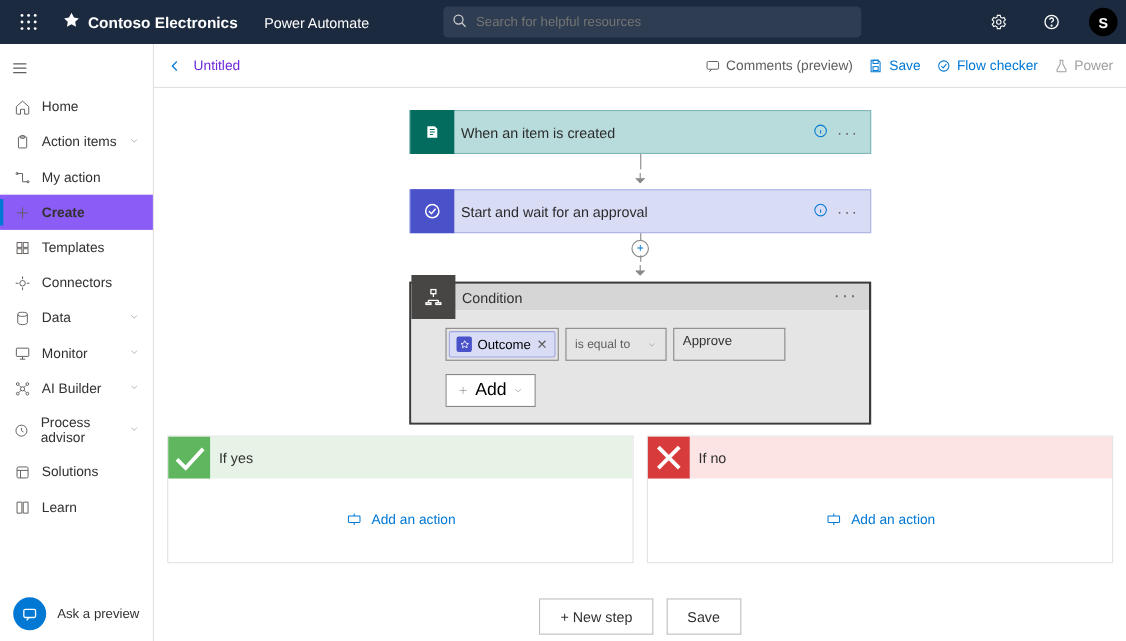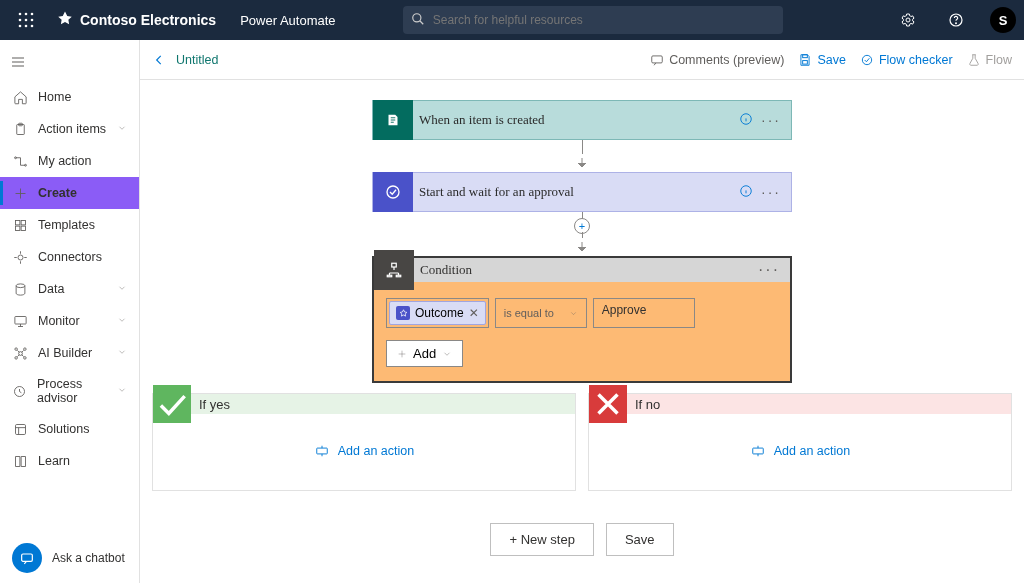--- a/index.html
+++ b/index.html
@@ -38,35 +38,35 @@
 .chatbot-row { margin-top: auto; padding: 10px 12px; display: flex; align-items: center; gap: 10px; font-size: 12px; color: #323130; cursor: pointer; }
 .chatbot-icon { width: 30px; height: 30px; border-radius: 50%; background: #0078d4; display: flex; align-items: center; justify-content: center; }
 .chatbot-icon svg { width: 16px; height: 16px; stroke: #fff; fill: none; }
 
 .canvas { flex: 1; display: flex; flex-direction: column; background: #fff; overflow: hidden; }
 
 
 .cmdbar { height: 40px; border-bottom: 1px solid #e1e1e1; display: flex; align-items: center; padding: 0 12px; gap: 10px; font-size: 12.5px; color: #605e5c; }
 .back-btn svg { width: 14px; height: 14px; stroke: #0078d4; fill: none; stroke-width: 2; }
 .back-btn { cursor: pointer; display: flex; }
-.flow-title { color: #0f766e; }
+.flow-title { color: #6d28d9; }
 .cmdbar-right { margin-left: auto; display: flex; align-items: center; gap: 14px; }
 .cmd-link { display: flex; align-items: center; gap: 5px; cursor: pointer; font-size: 12.5px; color: #605e5c; }
 .cmd-link svg { width: 14px; height: 14px; }
 .cmd-link.save { color: #0078d4; }
 .cmd-link.checker { color: #0078d4; }
 .cmd-link.disabled { color: #a19f9d; }
 
 
 .flow-area { flex: 1; overflow: auto; padding: 20px 16px; }
 .flow-col { display: flex; flex-direction: column; align-items: center; }
 .card { width: 420px; border: 1px solid #bfbfbf; display: flex; align-items: center; height: 40px; font-size: 13px; }
 .card-icon { width: 40px; height: 40px; display: flex; align-items: center; justify-content: center; }
 .card-icon svg { width: 18px; height: 18px; }
-.card-title { flex: 1; padding-left: 6px; color: #2b2b2b; font-family: Liberation Serif, serif; }
+.card-title { flex: 1; padding-left: 6px; color: #2b2b2b; }
 .card-actions { display: flex; align-items: center; gap: 8px; padding: 0 10px; }
 .card-actions .info svg { width: 14px; height: 14px; stroke: #0078d4; fill: none; }
 .card-actions .dots { color: #605e5c; letter-spacing: 2px; cursor: pointer; font-size: 14px; }
 
 .card.sharepoint { background: #b8dcdb; border-color: #7db8b6; }
 .card.sharepoint .card-icon { background: #036c5f; }
 .card.sharepoint .card-icon svg path { fill: #fff; }
 
 .card.approval { background: #d9dcf5; border-color: #adb2e6; }
 .card.approval .card-icon { background: #4a52c9; }
@@ -76,36 +76,36 @@
 .connector .line { width: 1px; height: 14px; background: #8a8886; }
 .connector .arrow svg { width: 10px; height: 10px; stroke: #8a8886; fill: #8a8886; }
 .plus-node { width: 16px; height: 16px; border: 1px solid #8a8886; border-radius: 50%; background: #fff; display: flex; align-items: center; justify-content: center; font-size: 11px; color: #0078d4; margin: -2px 0; }
 
 .condition-card { width: 420px; border: 2px solid #3a3a3a; background: #fff; }
 .cond-header { height: 24px; background: #d6d6d6; display: flex; align-items: center; padding-right: 10px; }
 .cond-header .card-icon { background: #484644; }
 .cond-header .card-icon svg { stroke: #fff; fill: none; }
 .cond-header .card-title { font-size: 13px; color: #323130; }
 .cond-header .dots { color: #605e5c; letter-spacing: 2px; cursor: pointer; }
-.cond-body { background: #fdba74; padding: 16px 12px 14px; }
+.cond-body { background: #e5e5e5; padding: 16px 31px 14px; }
 .cond-row { display: flex; gap: 6px; align-items: stretch; }
 .token { display: inline-flex; align-items: center; gap: 5px; background: #d9dcf5; border: 1px solid #a0a5e0; padding: 4px 6px; font-size: 12px; border-radius: 2px; }
 .token .tkn-icon { width: 14px; height: 14px; background: #4a52c9; border-radius: 2px; display: flex; align-items: center; justify-content: center; }
 .token .tkn-icon svg { width: 9px; height: 9px; stroke: #fff; fill: none; }
 .token .tkn-x { color: #605e5c; cursor: pointer; }
 .token-cell { display: flex; align-items: center; border: 1px solid #8a8886; padding: 2px; min-width: 90px; }
 .op-cell { border: 1px solid #8a8886; display: flex; align-items: center; padding: 0 8px; font-size: 11px; color: #605e5c; min-width: 92px; justify-content: space-between; cursor: pointer; }
 .op-cell svg { width: 9px; height: 9px; stroke: #605e5c; fill: none; }
 .val-cell { border: 1px solid #8a8886; padding: 4px 8px; font-size: 12px; color: #323130; min-width: 102px; }
-.add-btn { margin-top: 12px; border: 1px solid #8a8886; background: #fff; display: inline-flex; align-items: center; gap: 6px; padding: 5px 10px; font-size: 13px; cursor: pointer; }
+.add-btn { margin-top: 12px; border: 1px solid #8a8886; background: #fff; display: inline-flex; align-items: center; gap: 6px; padding: 5px 10px; font-size: 16px; cursor: pointer; }
 .add-btn svg { width: 10px; height: 10px; stroke: #605e5c; fill: none; }
 
 .branches { display: flex; gap: 12px; margin-top: 10px; width: 860px; }
 .branch { flex: 1; border: 1px solid #e1e1e1; background: #fff; display: flex; flex-direction: column; }
-.branch-head { height: 20px; display: flex; align-items: center; gap: 0; font-size: 13px; color: #323130; }
+.branch-head { height: 38px; display: flex; align-items: center; gap: 0; font-size: 13px; color: #323130; }
 .branch-head .bh-icon { width: 38px; height: 38px; display: flex; align-items: center; justify-content: center; }
 .branch-head .bh-label { padding-left: 8px; }
 .branch.yes .branch-head { background: #e6f3e6; }
 .branch.yes .bh-icon { background: #5fb65f; }
 .branch.yes .bh-icon svg { stroke: #fff; fill: none; stroke-width: 2.2; }
 .branch.no .branch-head { background: #fce4e4; }
 .branch.no .bh-icon { background: #d83b3b; }
 .branch.no .bh-icon svg { stroke: #fff; fill: none; stroke-width: 2.2; }
 .branch-body { flex: 1; display: flex; align-items: center; justify-content: center; padding: 30px 0 32px; }
 .add-action { display: inline-flex; align-items: center; gap: 8px; color: #0078d4; font-size: 12.5px; cursor: pointer; }
@@ -300,21 +300,21 @@
         </span>
       <span>Learn</span>
     </div>
     <div class="chatbot-row">
       <span class="chatbot-icon">
           <svg viewBox="0 0 24 24" stroke-width="1.8">
             <rect x="4" y="6" width="16" height="11" rx="2"></rect>
             <path d="M8 21l3-4"></path>
           </svg>
         </span>
-      <span>Ask a chatbot</span>
+      <span>Ask a preview</span>
     </div>
   </div>
 
   <div class="canvas">
     <div class="cmdbar">
       <span class="back-btn">
           <svg viewBox="0 0 24 24">
             <path d="M15 5l-7 7 7 7"></path>
           </svg>
         </span>
@@ -339,21 +339,21 @@
           <svg viewBox="0 0 24 24" stroke="#0078d4" fill="none" stroke-width="1.6">
               <circle cx="12" cy="12" r="8"></circle>
               <path d="M8 12l3 3 5-6"></path>
             </svg>
           <span>Flow checker</span>
         </span>
         <span class="cmd-link disabled">
           <svg viewBox="0 0 24 24" stroke="#a19f9d" fill="none" stroke-width="1.6">
               <path d="M9 3h6M10 3v6l-5 9a2 2 0 0 0 1.8 3h10.4a2 2 0 0 0 1.8-3l-5-9V3"></path>
             </svg>
-          <span>Flow</span>
+          <span>Power</span>
         </span>
       </div>
     </div>
 
     <div class="flow-area">
       <div class="flow-col">
 
         <div class="card sharepoint">
           <div class="card-icon">
             <svg viewBox="0 0 24 24">

